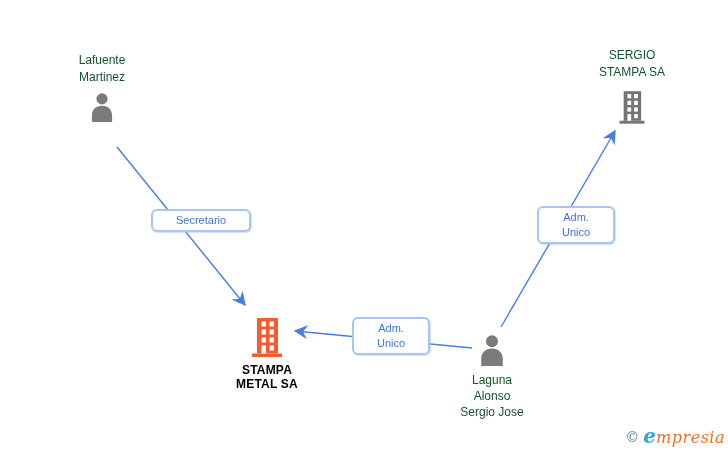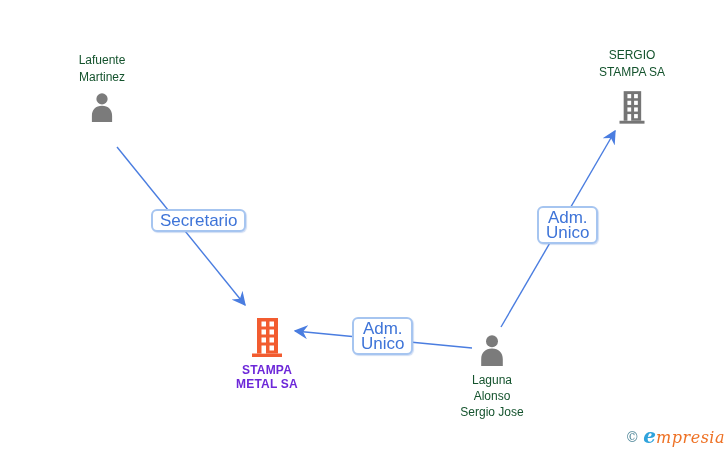--- a/index.html
+++ b/index.html
@@ -13,36 +13,36 @@
   #edges-svg { position:absolute; left:0; top:0; z-index:1; }
 
   .node {
     position:absolute; width:120px; z-index:2;
     text-align:center; cursor:pointer;
   }
   .node-label {
     color:#14532d; font-size:12px; line-height:17px;
   }
   .node-label.bold {
-    color:#6d28d9; font-weight:bold; font-size:12px; line-height:14px;
+    color:#000000; font-weight:bold; font-size:12px; line-height:14px;
     letter-spacing:0.2px;
   }
   .node .icon-wrap { line-height:0; }
   .node .icon-wrap.gap-above { margin-top:7px; }
   .node .icon-wrap.gap-below { margin-bottom:6px; }
 
   .edge-label {
     position:absolute; z-index:3;
     background:#ffffff;
     border:2px solid #a6c5f0;
     border-radius:6px;
     box-shadow:1px 1px 1px rgba(150,180,230,0.45);
     color:#3e74d8;
-    font-size:17px; line-height:15px;
-    padding:2px 7px;
+    font-size:11px; line-height:15px;
+    padding:2px 23px;
     text-align:center;
     white-space:nowrap;
   }
 
   #watermark {
     position:absolute; right:3px; bottom:2px; z-index:4;
     white-space:nowrap; cursor:pointer;margin-left:8px;
   }
   #watermark .copy {
     color:#52899b; font-size:14px; vertical-align:1px;

